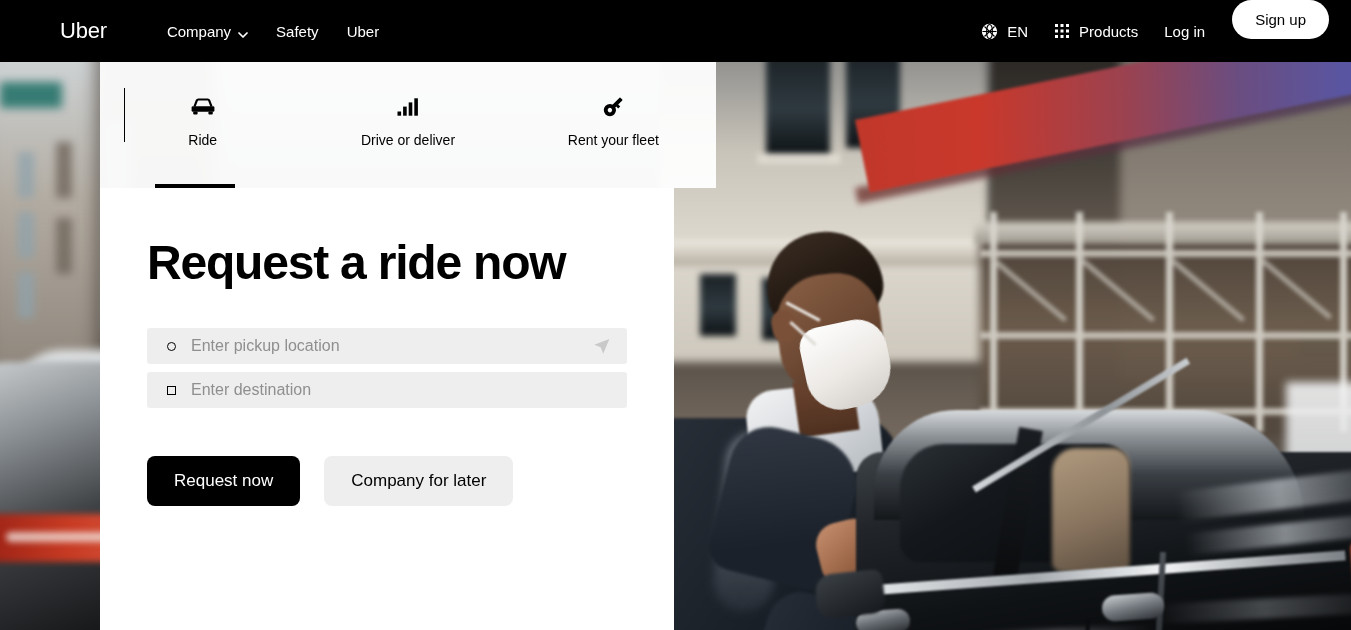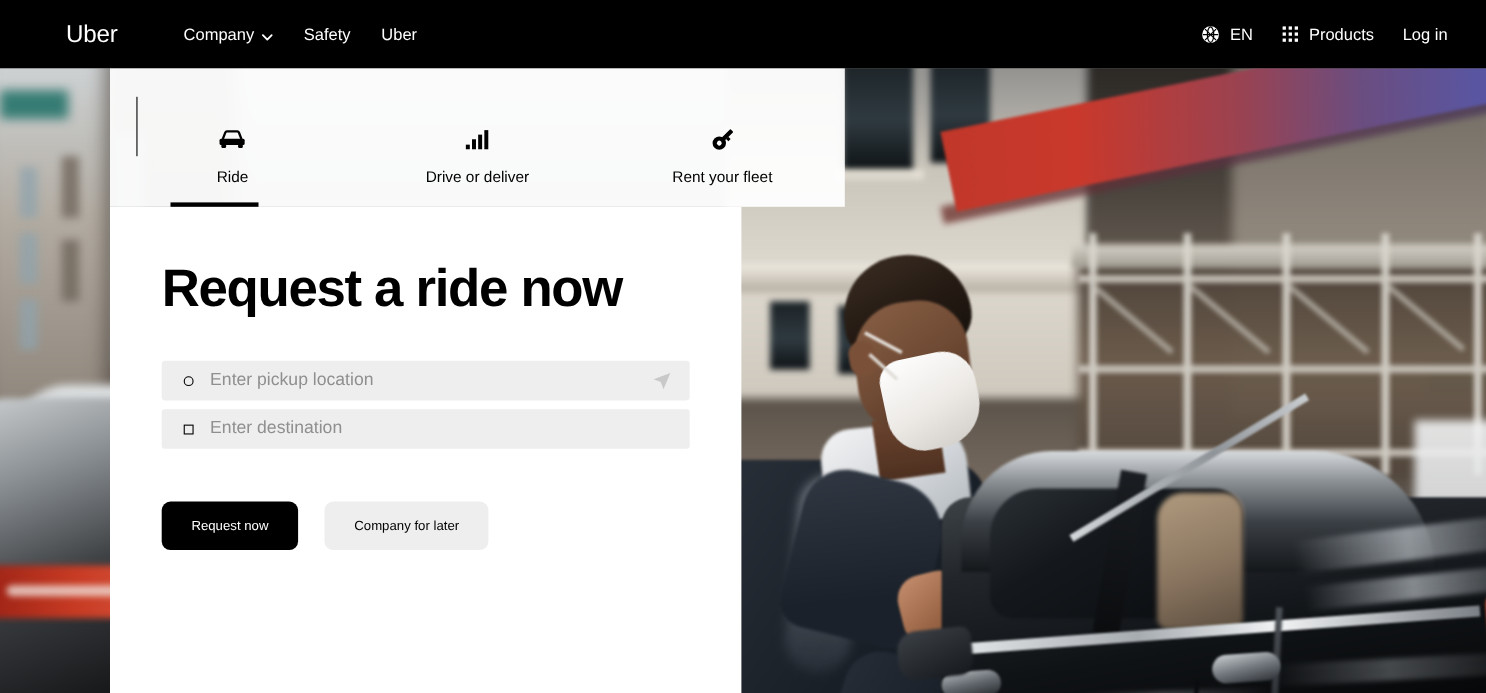--- a/index.html
+++ b/index.html
@@ -396,24 +396,23 @@
     position: absolute;
     left: 100px; top: 62px;
     width: 574px;
     height: 568px;
     z-index: 20;
   }
 
   .tabs {
     position: relative;
     display: flex;
-    width: 668px;
+    width: 616px;
     height: 126px;
     background: rgba(255,255,255,0.94);
-    align-items: center;
   }
   .tab {
     flex: 1 1 0;
     display: flex;
     flex-direction: column;
     align-items: center;
     justify-content: flex-start;
     padding-top: 30px;
     cursor: pointer;
     position: relative;
@@ -500,21 +499,21 @@
     background: #000000;
     z-index: 1;
   }
   .loc-arrow { display: flex; align-items: center; cursor: pointer; }
 
   .actions { display: flex; margin-top: 48px; }
   .btn {
     border: none;
     border-radius: 8px;
     font-family: "Liberation Sans", sans-serif;
-    font-size: 12px;
+    font-size: 17px;
     font-weight: 500;
     padding: 15px 27px;
     cursor: pointer;
     white-space: nowrap;
   }
   .btn-primary { background: #000000; color: #ffffff; }
   .btn-secondary { background: #eeeeee; color: #000000; margin-left: 24px; }
 </style>
 </head>
 <body>
@@ -574,20 +573,21 @@
             </g>
           </svg>
         </span>
         <span>Products</span>
       </div>
 
       <div class="nav-icon-link">
         <span>Log in</span>
       </div>
 
+      <button class="signup-btn">Sign up</button>
     </div>
   </div>
 
   <div class="hero">
     <div class="photo">
       <div class="bg-sky"></div>
 
       <div class="bldg-left"></div>
       <div class="bldg-left2"></div>
       <div class="bldg-teal"></div>

